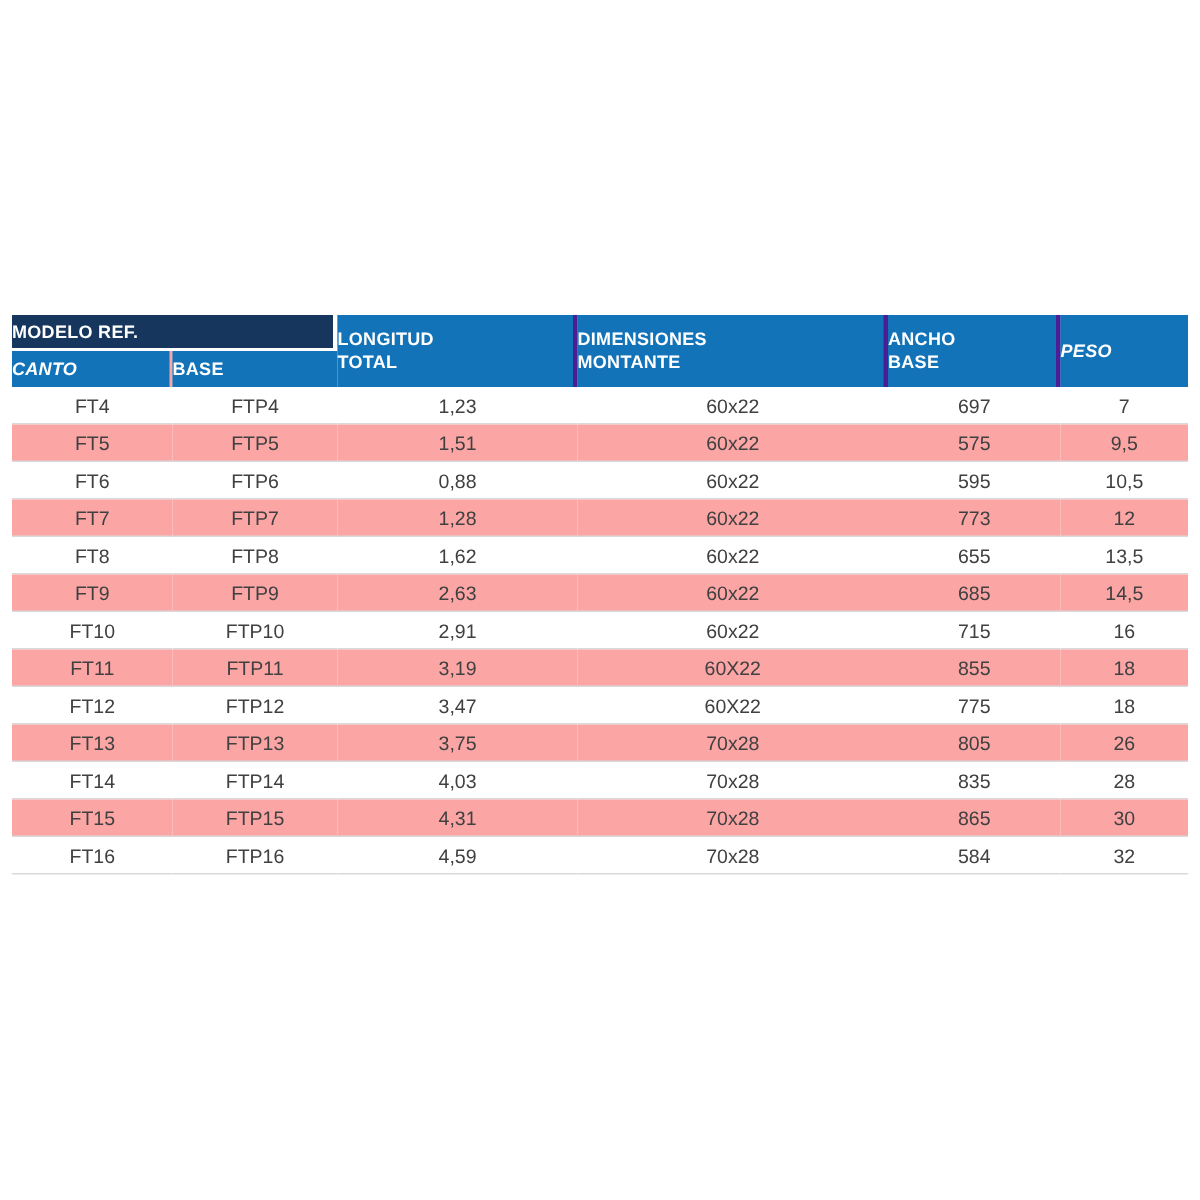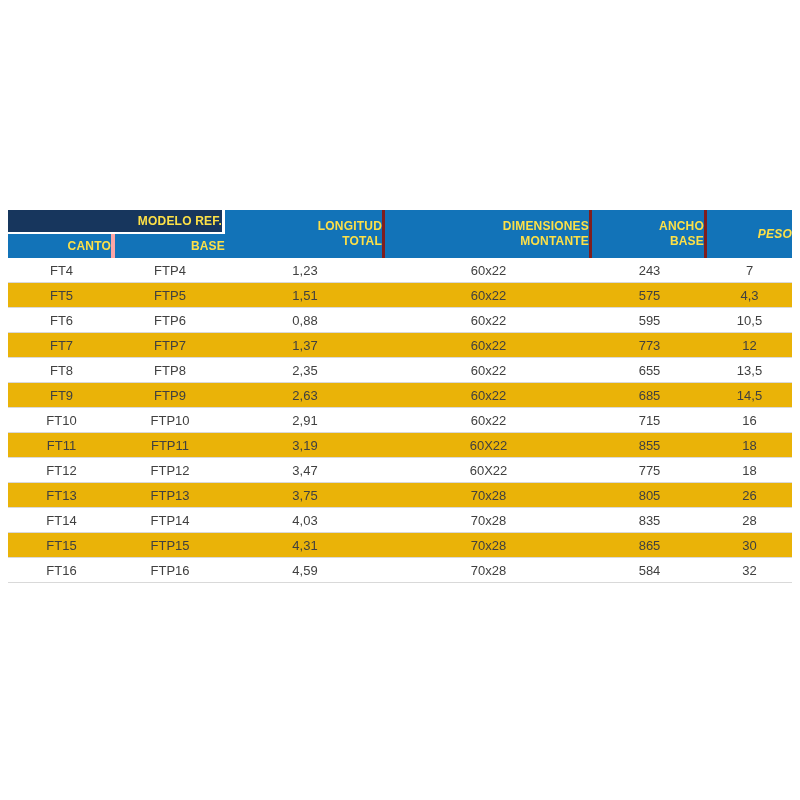--- a/index.html
+++ b/index.html
@@ -17,56 +17,56 @@
     width: 784px;
   }
   table.spec {
     width: 100%;
     border-collapse: separate;
     border-spacing: 0;
     table-layout: fixed;
   }
   
   thead th {
-    color: #fde047;
+    color: #ffffff;
     font-weight: bold;
     font-size: 12px;
-    text-align: right;
+    text-align: left;
     vertical-align: middle;
     white-space: pre-line;
     line-height: 1.25;
     letter-spacing: 0.2px;
   }
   th.hdr-dark {
     background: var(--header-dark, #17365d);
     height: 23px;
     border-bottom: 2px solid #ffffff;
     border-right: 3px solid #ffffff;
   }
   th.hdr-blue {
     background: var(--header-blue, #1273b8);
   }
   th.hdr-sub { height: 23px; }
   th.hdr-span {
     height: 48px;
-    border-right: 3px solid #7f1d1d;
+    border-right: 3px solid #4c1d95;
   }
   th.hdr-span:last-child { border-right: none; font-style: italic; }
-  th.hdr-canto { border-right: 4px solid #fca5a5; }
+  th.hdr-canto { border-right: 2px solid #fca5a5; font-style: italic; }
   
   tbody td {
     height: 25px;
     text-align: center;
     vertical-align: middle;
     font-size: 13px;
     color: #404040;
     background: #ffffff;
     border-bottom: 1px solid #d9d9d9;
   }
-  tbody tr.alt td { background: #eab308; }
+  tbody tr.alt td { background: #fca5a5; }
 </style>
 </head>
 <body>
 
 <div class="spec-table-wrap">
   <table class="spec">
     <colgroup>
       <col style="width:107px">
       <col style="width:110px">
       <col style="width:160px">
@@ -89,51 +89,51 @@
         <th class="hdr-blue hdr-sub hdr-canto">CANTO</th>
         <th class="hdr-blue hdr-sub">BASE</th>
       </tr>
     </thead>
     <tbody>
         <tr>
           <td>FT4</td>
           <td>FTP4</td>
           <td>1,23</td>
           <td>60x22</td>
-          <td>243</td>
+          <td>697</td>
           <td>7</td>
         </tr>
         <tr class="alt">
           <td>FT5</td>
           <td>FTP5</td>
           <td>1,51</td>
           <td>60x22</td>
           <td>575</td>
-          <td>4,3</td>
+          <td>9,5</td>
         </tr>
         <tr>
           <td>FT6</td>
           <td>FTP6</td>
           <td>0,88</td>
           <td>60x22</td>
           <td>595</td>
           <td>10,5</td>
         </tr>
         <tr class="alt">
           <td>FT7</td>
           <td>FTP7</td>
-          <td>1,37</td>
+          <td>1,28</td>
           <td>60x22</td>
           <td>773</td>
           <td>12</td>
         </tr>
         <tr>
           <td>FT8</td>
           <td>FTP8</td>
-          <td>2,35</td>
+          <td>1,62</td>
           <td>60x22</td>
           <td>655</td>
           <td>13,5</td>
         </tr>
         <tr class="alt">
           <td>FT9</td>
           <td>FTP9</td>
           <td>2,63</td>
           <td>60x22</td>
           <td>685</td>

